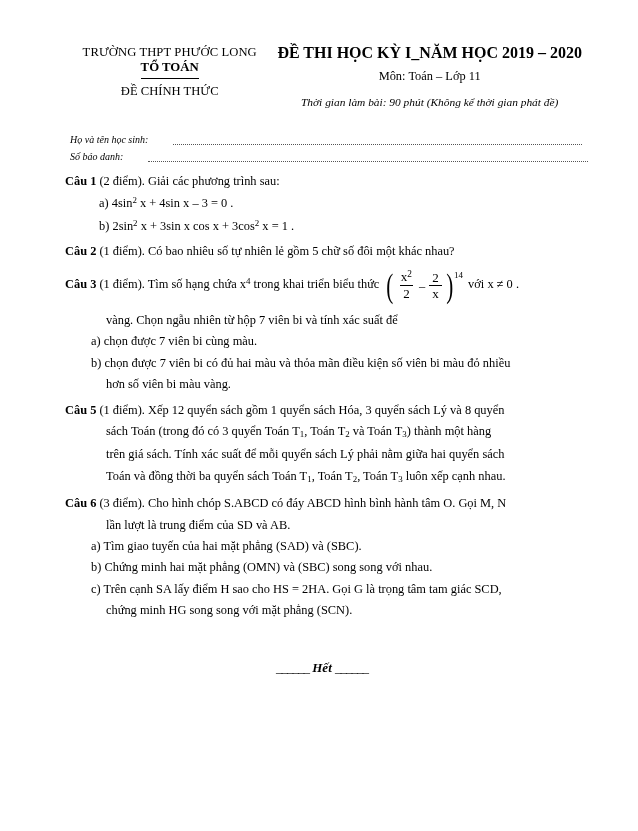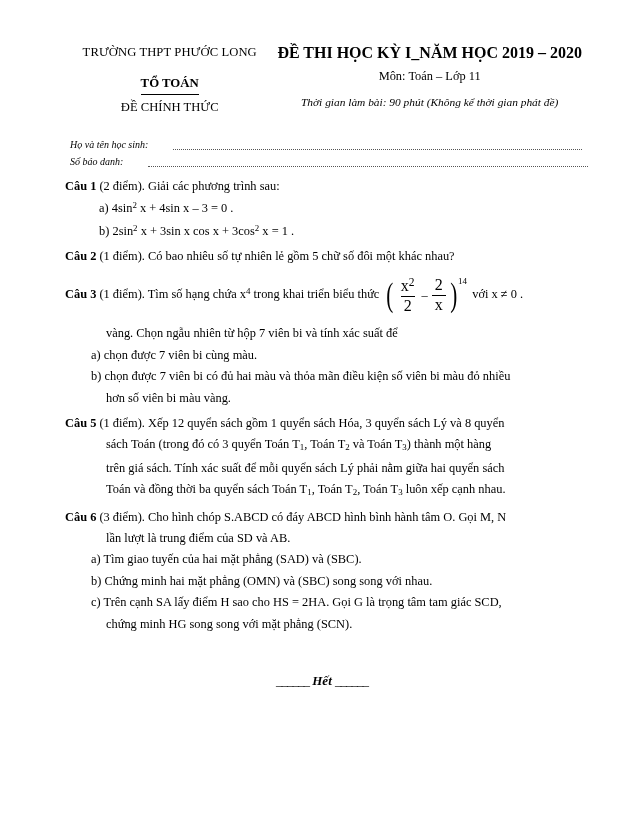--- a/index.html
+++ b/index.html
@@ -36,21 +36,21 @@
     padding-top: 1px;
   }
   .hdr-school {
     font-size: 12.6px;
     letter-spacing: 0.1px;
     white-space: nowrap;
   }
   .hdr-dept {
     font-weight: bold;
     font-size: 12.8px;
-    margin-top: 18px;
+    margin-top: 2px;
   }
   .hdr-rule {
     width: 58px;
     height: 0;
     border-top: 1px solid #000;
     margin: 5px auto 6px auto;
   }
   .hdr-official {
     font-size: 12.6px;
     margin-top: 2px;
@@ -130,21 +130,21 @@
     line-height: 0.82;
     transform: scaleX(0.62);
     display: inline-block;
   }
   .frac {
     display: inline-flex;
     flex-direction: column;
     align-items: center;
     vertical-align: middle;
     margin: 0 2px;
-    font-size: 16px;
+    font-size: 13px;
   }
   .frac .num {
     padding: 0 3px 1px 3px;
     line-height: 1.05;
   }
   .frac .den {
     border-top: 1px solid #000;
     padding: 1px 3px 0 3px;
     line-height: 1.05;
   }

